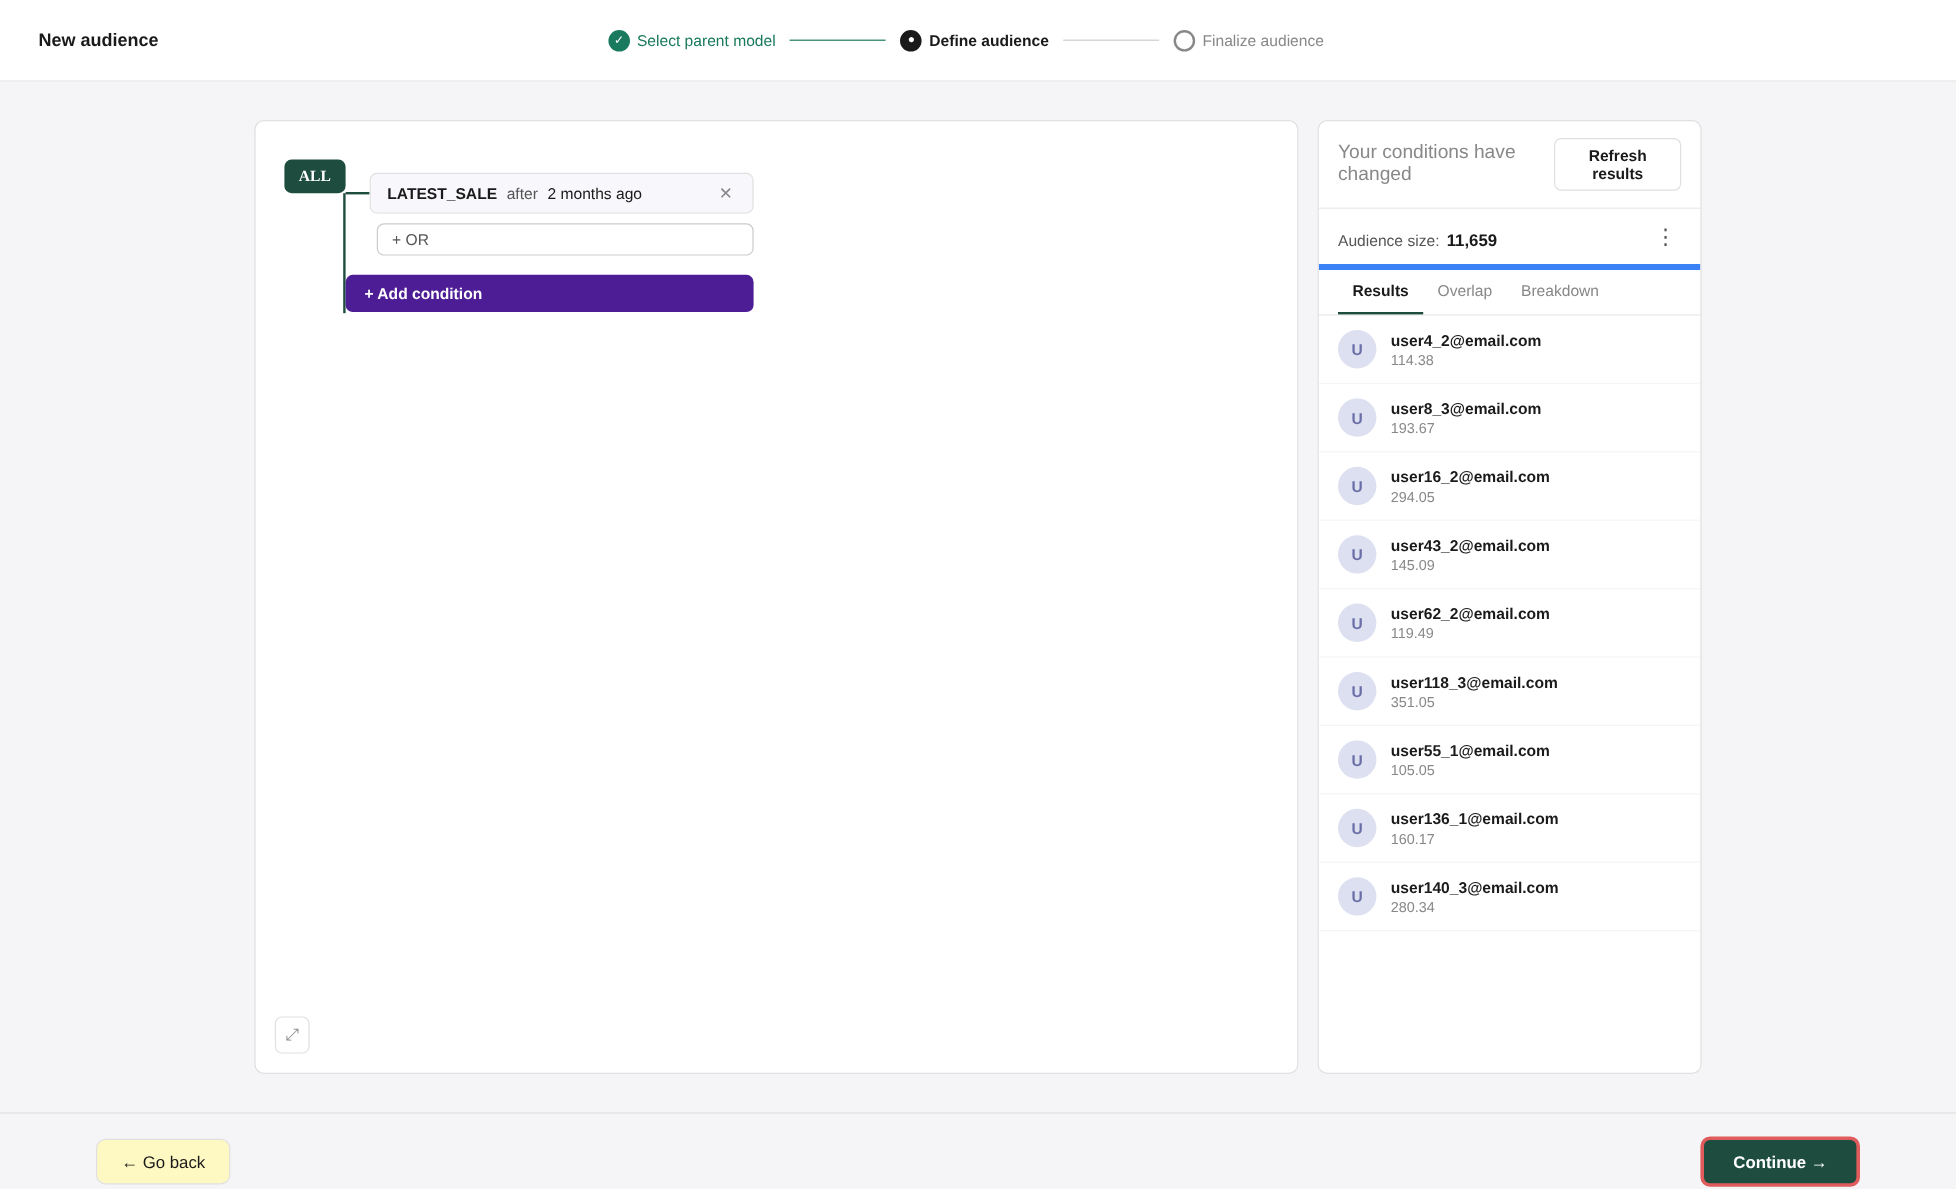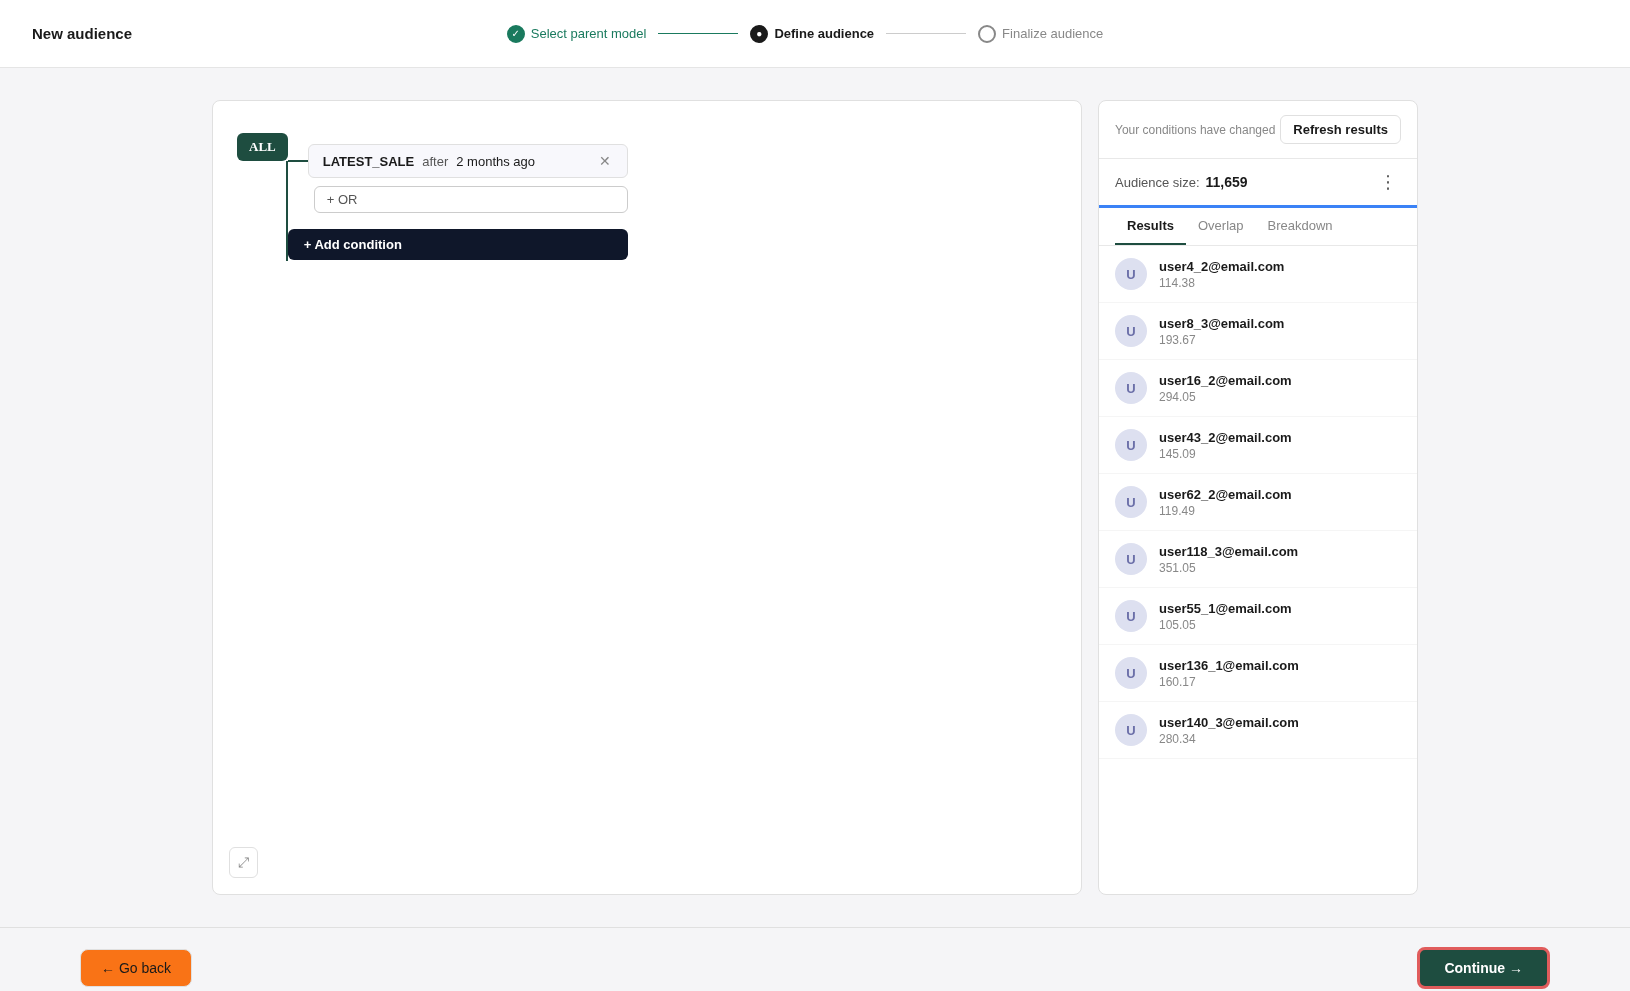--- a/index.html
+++ b/index.html
@@ -29,50 +29,50 @@
     .all-badge { background: #1e4d40; color: #fff; font-size: 13px; font-weight: 700; padding: 6px 12px; border-radius: 6px; cursor: pointer; user-select: none; min-width: 48px; text-align: center; }
 
     .condition-pill { display: flex; align-items: center; background: #f8f8fc; border: 1px solid #e0e0e0; border-radius: 6px; padding: 8px 14px; gap: 8px; font-size: 13px; min-width: 320px; }
     .condition-pill .field-name { font-weight: 600; color: #1a1a1a; }
     .condition-pill .operator { color: #555; }
     .condition-pill .value { color: #1a1a1a; font-weight: 500; }
     .condition-pill .remove-btn { margin-left: auto; background: none; border: none; color: #888; cursor: pointer; font-size: 14px; padding: 0 2px; display: flex; align-items: center; }
 
     .or-btn { display: flex; align-items: center; gap: 4px; background: none; border: 1px solid #ccc; border-radius: 6px; padding: 5px 12px; font-size: 13px; color: #555; cursor: pointer; margin: 8px 0 8px 26px; }
 
-    .add-condition-btn { display: flex; align-items: center; gap: 6px; background: #0f172a; color: #fff; border: none; border-radius: 6px; padding: 8px 16px; font-size: 13px; font-weight: 600; cursor: pointer; margin-top: 8px; }
+    .add-condition-btn { display: flex; align-items: center; gap: 6px; background: #4c1d95; color: #fff; border: none; border-radius: 6px; padding: 8px 16px; font-size: 13px; font-weight: 600; cursor: pointer; margin-top: 8px; }
 
     .expand-btn { position: absolute; bottom: 16px; left: 16px; background: #fff; border: 1px solid #e0e0e0; border-radius: 6px; padding: 6px 8px; cursor: pointer; color: #888; font-size: 14px; }
 
     
     .results-panel { background: #fff; border: 1px solid #e0e0e0; border-radius: 8px; width: 320px; margin-left: 16px; display: flex; flex-direction: column; overflow: hidden; }
 
     .results-header { padding: 14px 16px; border-bottom: 1px solid #e8e8e8; display: flex; align-items: center; justify-content: space-between; }
-    .conditions-changed-text { font-size: 12px; color: #888; }
+    .conditions-changed-text { font-size: 16px; color: #888; }
     .refresh-btn { background: #fff; border: 1px solid #e0e0e0; border-radius: 6px; padding: 6px 12px; font-size: 13px; font-weight: 700; cursor: pointer; color: #1a1a1a; }
 
-    .audience-size-row { display: flex; align-items: center; justify-content: space-between; padding: 12px 16px; border-bottom: 3px solid #3b82f6; }
+    .audience-size-row { display: flex; align-items: flex-end; justify-content: space-between; padding: 12px 16px; border-bottom: 5px solid #3b82f6; }
     .audience-size-label { font-size: 13px; color: #555; }
     .audience-size-value { font-weight: 700; color: #1a1a1a; }
     .more-btn { background: none; border: none; cursor: pointer; color: #555; font-size: 18px; padding: 0 4px; }
 
     .tabs { display: flex; padding: 0 16px; border-bottom: 1px solid #e8e8e8; gap: 0; }
     .tab { font-size: 13px; padding: 10px 12px; cursor: pointer; color: #888; border-bottom: 2px solid transparent; }
     .tab.active { color: #1a1a1a; font-weight: 600; border-bottom: 2px solid #1e4d40; }
 
     .results-list { flex: 1; overflow-y: auto; padding: 0; }
     .result-item { display: flex; align-items: center; gap: 12px; padding: 12px 16px; border-bottom: 1px solid #f5f5f5; }
     .result-avatar { width: 32px; height: 32px; border-radius: 50%; background: #dde0f0; color: #6b6fa8; font-size: 13px; font-weight: 700; display: flex; align-items: center; justify-content: center; flex-shrink: 0; }
     .result-info { display: flex; flex-direction: column; gap: 2px; }
     .result-email { font-size: 13px; color: #1a1a1a; font-weight: 700; }
     .result-value { font-size: 12px; color: #888; }
 
     
     .footer { display: flex; align-items: center; justify-content: space-between; padding: 16px 80px; background: #f5f5f7; border-top: 1px solid #e0e0e0; height: 80px; }
-    .go-back-btn { background: #f97316; border: 1px solid #e0e0e0; border-radius: 8px; padding: 10px 20px; font-size: 14px; cursor: pointer; color: #1a1a1a; display: flex; align-items: center; gap: 6px; }
+    .go-back-btn { background: #fef9c3; border: 1px solid #e0e0e0; border-radius: 8px; padding: 10px 20px; font-size: 14px; cursor: pointer; color: #1a1a1a; display: flex; align-items: center; gap: 6px; }
     .continue-btn { background: #1e4d40; color: #fff; border: 3px solid #e05c5c; border-radius: 8px; padding: 10px 24px; font-size: 14px; font-weight: 600; cursor: pointer; display: flex; align-items: center; gap: 6px; }
   </style>
 </head>
 <body>
 
 <div class="header">
   <span class="header-title">New audience</span>
 
   <div class="stepper">
 

